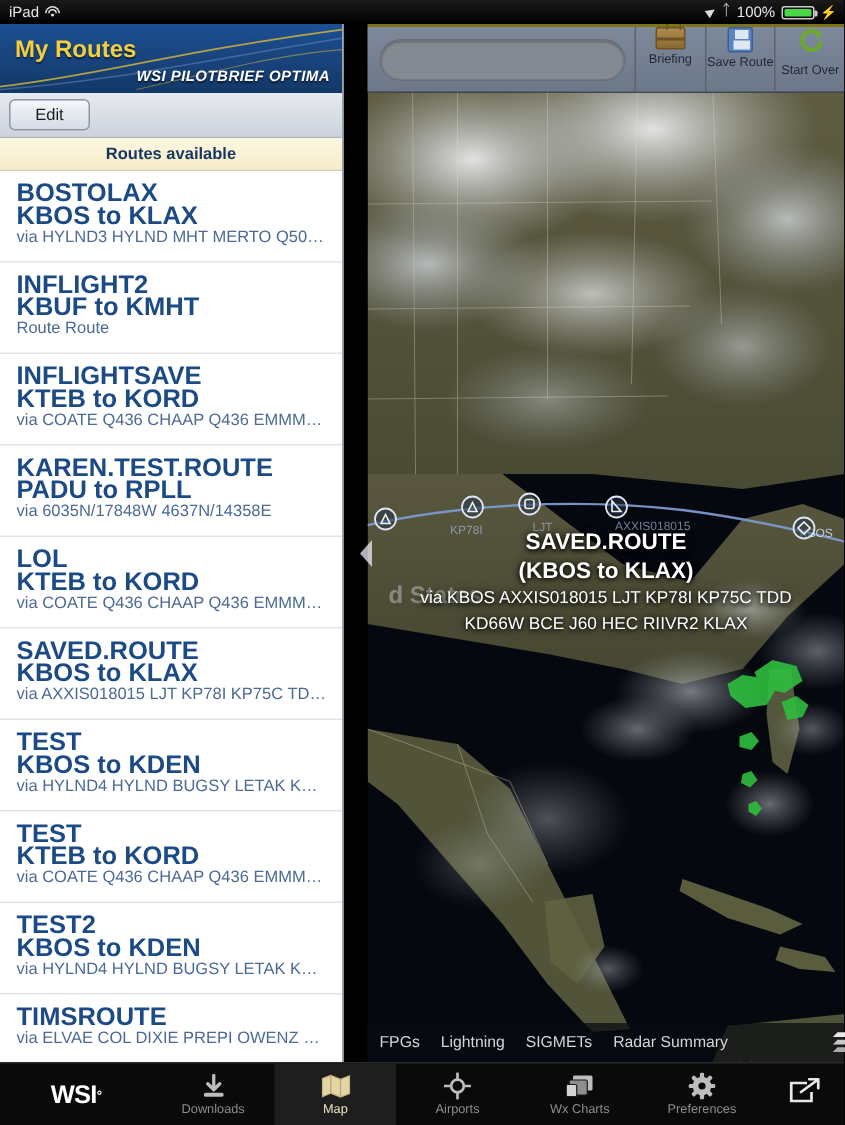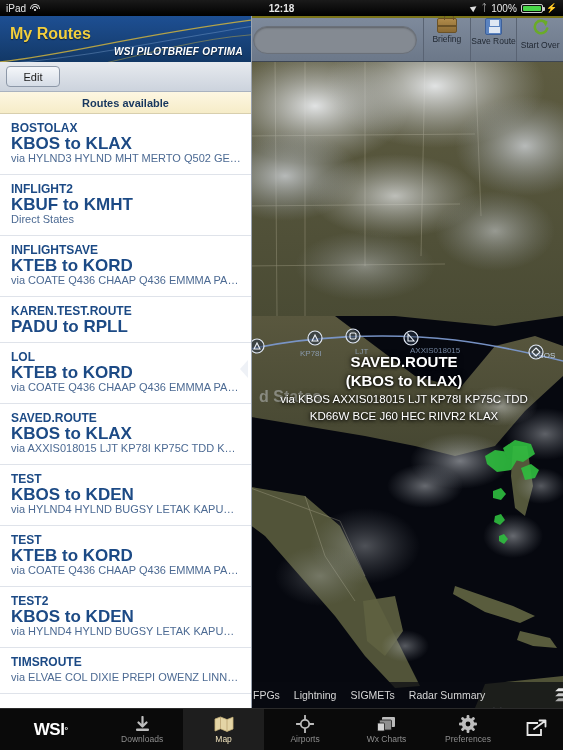--- a/index.html
+++ b/index.html
@@ -65,40 +65,40 @@
   .layers-ico i:nth-child(3){top:10px;opacity:.7;}
 
   
   .route-label{position:absolute;left:245px;top:352px;width:318px;z-index:25;text-align:center;
     color:#fff;text-shadow:0 1px 3px rgba(0,0,0,.95),0 0 6px rgba(0,0,0,.8);pointer-events:none;}
   .route-label .rl-name{font-size:15px;font-weight:bold;line-height:19px;}
   .route-label .rl-pair{font-size:15px;font-weight:bold;line-height:19px;}
   .route-label .rl-via{font-size:11.5px;line-height:15px;padding:2px 6px 0;}
 
   
-  .sidebar{position:absolute;top:16px;left:0;width:252px;height:692px;z-index:40;
+  .sidebar{position:absolute;top:16px;left:0;width:229px;height:692px;z-index:40;
     background:#fff;border-right:1px solid #9aa3b0;display:flex;flex-direction:column;}
   .sb-header{height:46px;position:relative;overflow:hidden;
     background:linear-gradient(180deg,#1d4f93 0%,#19457f 45%,#123866 100%);}
   .sb-header .swoosh{position:absolute;inset:0;}
   .sb-title{position:absolute;left:10px;top:9px;color:#f2cf3e;font-size:16px;font-weight:bold;
     text-shadow:0 1px 1px rgba(0,0,0,.5);}
   .sb-brand{position:absolute;right:8px;bottom:5px;color:#fff;font-size:10px;font-weight:bold;
     font-style:italic;letter-spacing:.3px;text-shadow:0 1px 1px rgba(0,0,0,.6);}
   .sb-toolbar{height:30px;background:linear-gradient(#e7eaef,#ccd3dd);
     border-bottom:1px solid #a9b2bf;display:flex;align-items:center;padding-left:6px;}
   .edit-btn{height:21px;min-width:54px;padding:0 12px;border-radius:4px;
     background:linear-gradient(#f5f7fa,#d5dce6);border:1px solid #8d98a8;
     font-size:11px;color:#1b1b1b;cursor:pointer;display:flex;align-items:center;justify-content:center;}
   .sb-subbar{height:22px;background:linear-gradient(#fdf7e2,#f6ecc8);
     border-bottom:1px solid #d8cfae;display:flex;align-items:center;justify-content:center;}
   .sb-subbar span{font-size:11px;font-weight:bold;color:#16365e;}
   .route-list{flex:1;overflow:hidden;background:#fff;}
   .route-item{padding:7px 10px 8px 11px;border-bottom:1px solid #dfe3ea;cursor:pointer;}
-  .route-item .rn{font-size:12px;font-weight:bold;color:#1c4a85;line-height:15px;}
+  .route-item .rn{font-size:17px;font-weight:bold;color:#1c4a85;line-height:15px;}
   .route-item .rp{font-size:17px;font-weight:bold;color:#1c4a85;line-height:15px;}
   .route-item .rv{font-size:11px;color:#4c6a93;line-height:15px;white-space:nowrap;overflow:hidden;
     text-overflow:ellipsis;}
 
   
   .handle{position:absolute;left:236px;top:352px;width:16px;height:34px;z-index:45;
     display:flex;align-items:center;justify-content:center;cursor:pointer;}
   .handle i{width:0;height:0;border-right:8px solid rgba(232,236,243,.75);
     border-top:9px solid transparent;border-bottom:9px solid transparent;}
 
@@ -283,30 +283,31 @@
     </div>
     <div class="route-list" id="route-list">
         <div class="route-item">
           <div class="rn">BOSTOLAX</div>
           <div class="rp">KBOS to KLAX</div>
           <div class="rv">via HYLND3 HYLND MHT MERTO Q502 GEP…</div>
         </div>
         <div class="route-item">
           <div class="rn">INFLIGHT2</div>
           <div class="rp">KBUF to KMHT</div>
-          <div class="rv">Direct States</div>
+          <div class="rv">Route Route</div>
         </div>
         <div class="route-item">
           <div class="rn">INFLIGHTSAVE</div>
           <div class="rp">KTEB to KORD</div>
           <div class="rv">via COATE Q436 CHAAP Q436 EMMMA PAITN4</div>
         </div>
         <div class="route-item">
           <div class="rn">KAREN.TEST.ROUTE</div>
           <div class="rp">PADU to RPLL</div>
+          <div class="rv">via 6035N/17848W 4637N/14358E</div>
         </div>
         <div class="route-item">
           <div class="rn">LOL</div>
           <div class="rp">KTEB to KORD</div>
           <div class="rv">via COATE Q436 CHAAP Q436 EMMMA PAITN4</div>
         </div>
         <div class="route-item">
           <div class="rn">SAVED.ROUTE</div>
           <div class="rp">KBOS to KLAX</div>
           <div class="rv">via AXXIS018015 LJT KP78I KP75C TDD KD6…</div>
@@ -339,21 +340,20 @@
 
   <div class="statusbar">
     <div class="sb-left">
       <span>iPad</span>
       <span class="wifi-ico">
           <i></i>
           <i></i>
           <i></i>
         </span>
     </div>
-    <div class="sb-center">12:18</div>
     <div class="sb-right">
       <span class="loc-ico"></span>
       <span class="bt-ico">ᛏ</span>
       <span>100%</span>
       <span class="batt">
           <span></span>
         </span>
       <span class="bolt">⚡</span>
     </div>
   </div>

